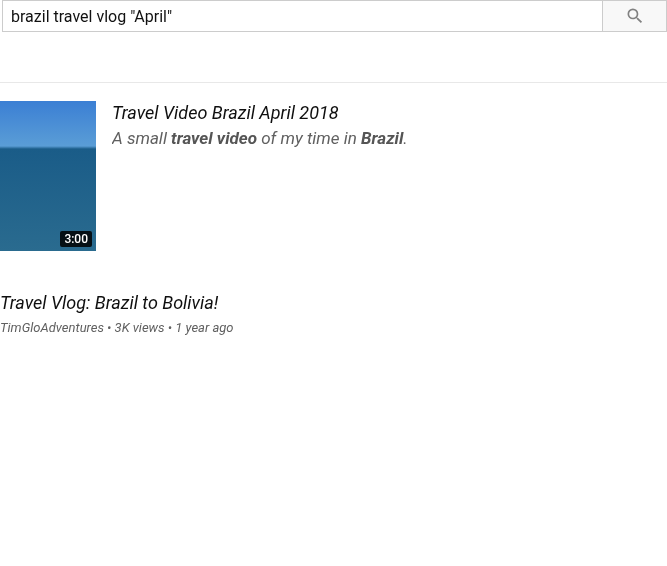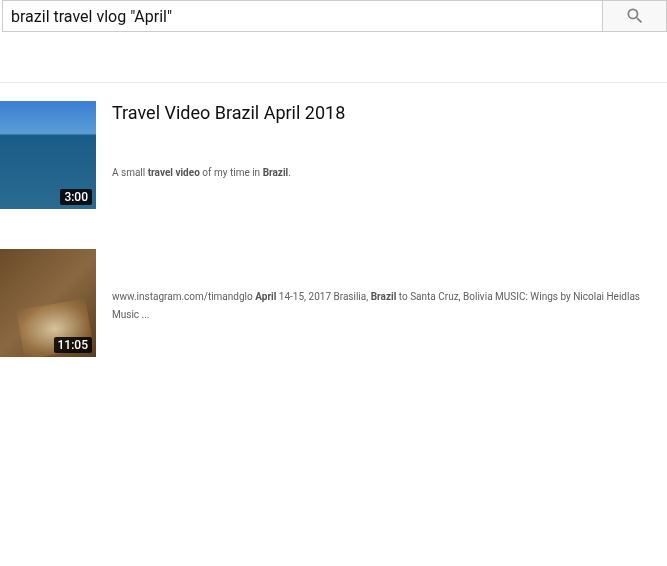--- a/index.html
+++ b/index.html
@@ -17,40 +17,40 @@
   }
   .search-btn svg { width: 20px; height: 20px; fill: #333; opacity: 0.6; }
 
   .divider { height: 1px; background: #e8e8e8; margin: 50px 0 10px 0; }
 
   .results { padding: 0 0 0 0; }
   .result {
     display: flex; padding: 8px 0 8px 0; margin-bottom: 4px;
   }
   .thumb {
-    position: relative; width: 96px; height: 108px; margin-right: 16px; flex-shrink: 0;
+    position: relative; width: 96px; height: 150px; margin-right: 16px; flex-shrink: 0;
     background: #888; overflow: hidden;
   }
   .thumb-img { width: 100%; height: 100%; }
   .duration {
     position: absolute; bottom: 4px; right: 4px; background: rgba(0,0,0,0.85);
     color: #fff; font-size: 12px; font-weight: 500; padding: 1px 4px; border-radius: 2px;
   }
   .watch-later {
     position: absolute; top: 4px; right: 4px; width: 28px; height: 28px;
     background: rgba(0,0,0,0.75); border-radius: 2px;
     display: flex; align-items: center; justify-content: center;
   }
   .watch-later svg { width: 18px; height: 18px; fill: #fff; }
 
-  .info { flex: 1; overflow: hidden; }
+  .info { flex: 1; overflow: hidden; font-style: italic; }
   .title { font-size: 18px; font-weight: 400; color: #0f0f0f; line-height: 24px; margin-bottom: 4px; }
   .meta { font-size: 13px; color: #606060; line-height: 18px; margin-bottom: 8px; }
   .meta .sep::before { content: " • "; }
-  .desc { font-size: 10px; color: #606060; line-height: 18px; margin-top: 39px; }
+  .desc { font-size: 17px; color: #606060; line-height: 18px; }
   .desc b { font-weight: 700; color: #555; }
 
   
   .th1 { background: linear-gradient(to bottom, #3b7fd4 0%, #5a9dd6 30%, #1a5c88 32%, #2a6b8f 100%); }
   .th2 { background: linear-gradient(to bottom, #e0e4e6 0%, #c8d0d4 40%, #8fa8b0 100%); position: relative; }
   .th2::before {
     content: ""; position: absolute; left: -30px; top: 10px; width: 80px; height: 140px;
     background: #b58a7a; border-radius: 40px 40px 0 0;
   }
   .th3 { background: linear-gradient(135deg, #6b4a2a 0%, #8a6840 50%, #5a3d20 100%); position: relative; }
@@ -83,21 +83,18 @@
       <div class="info">
         <div class="title">Travel Video Brazil April 2018</div>
         <div class="desc">A small <b>travel video</b> of my time in <b>Brazil</b>.</div>
       </div>
     </div>
     <div class="result">
       <div class="info">
       </div>
     </div>
     <div class="result">
-      <div class="thumb">
-        <div class="thumb-img th3"></div>
-        <div class="duration">11:05</div>
-      </div>
       <div class="info">
-        <div class="desc">www.instagram.com/timandglo <b>April</b> 14-15, 2017 Brasilia, <b>Brazil</b> to Santa Cruz, Bolivia MUSIC: Wings by Nicolai Heidlas Music ...</div>
+        <div class="title">Travel Vlog: Brazil to Bolivia!</div>
+        <div class="meta"><span>TimGloAdventures</span><span class="sep">3K views</span><span class="sep">1 year ago</span></div>
       </div>
     </div>
   </div>
 
 </body></html>

